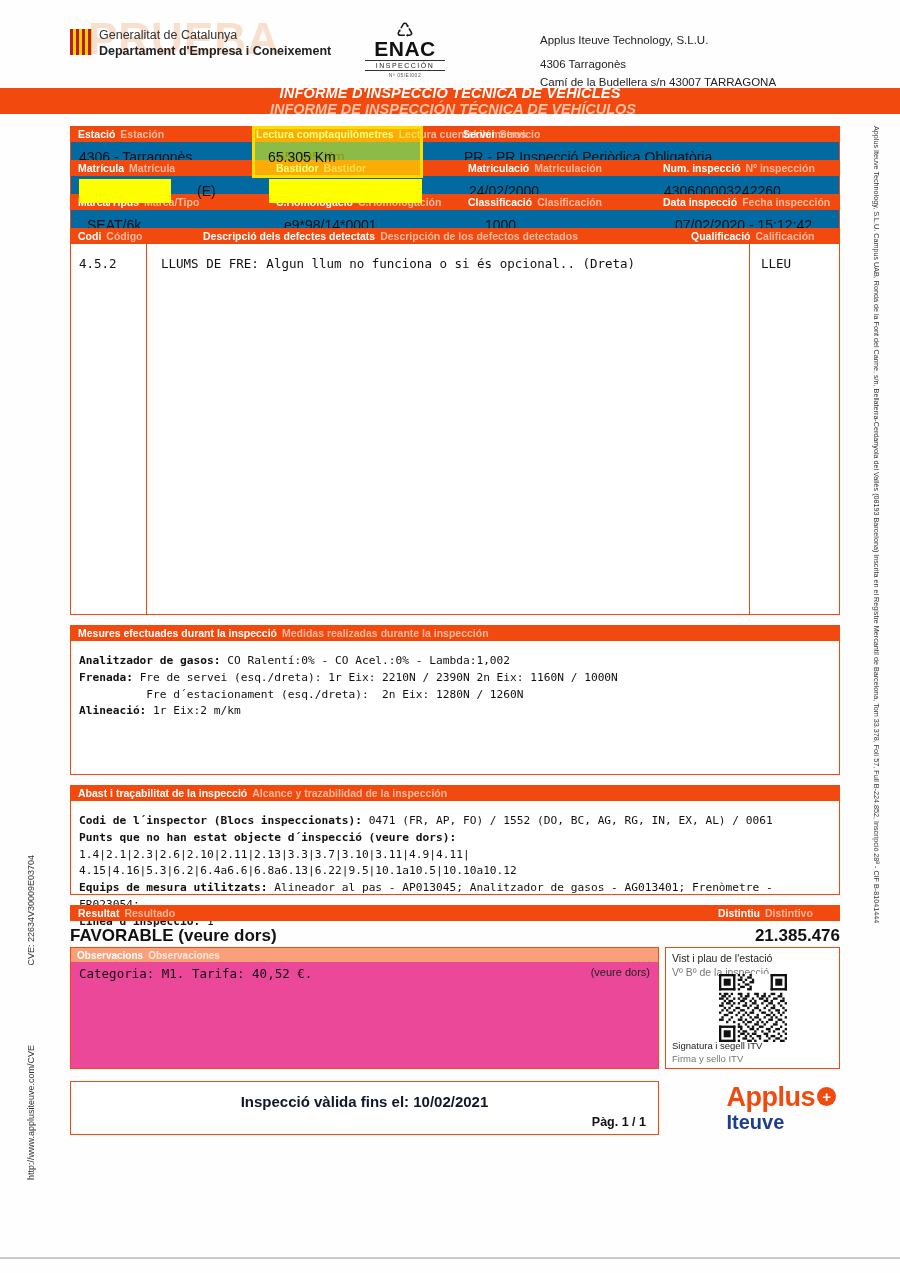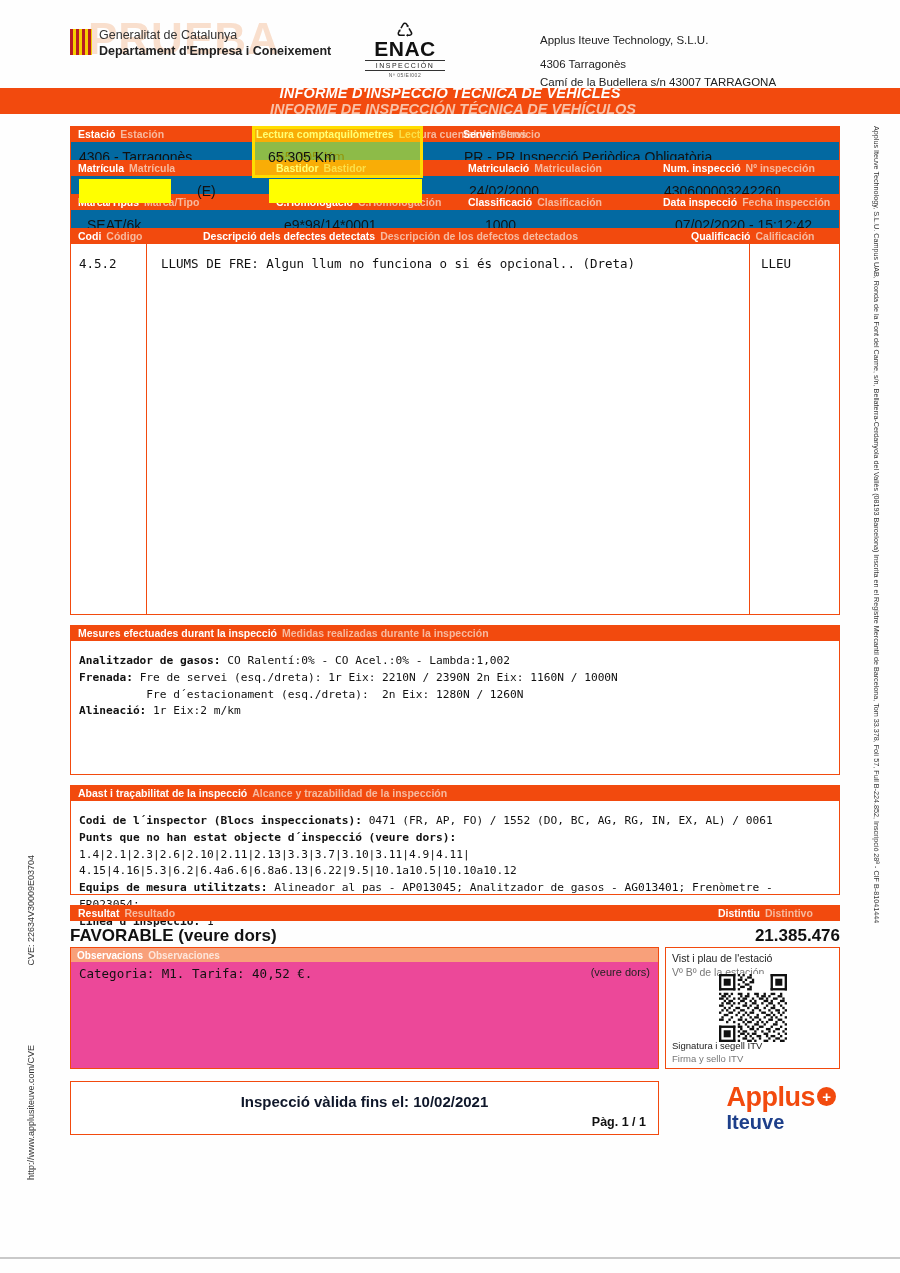--- a/index.html
+++ b/index.html
@@ -468,21 +468,21 @@
           <span class="ca">Observacions</span>
           <span class="es">Observaciones</span>
         </div>
         <div class="obs-veure">(veure dors)</div>
         <div class="obs-text">Categoria: M1. Tarifa: 40,52 €.</div>
       </div>
 
       <div class="stamp-box">
         <div class="stamp-title">
           <span>Vist i plau de l'estació</span><br>
-          <span class="es">Vº Bº de la estación</span>
+          <span class="es">Vº Bº de la inspecció</span>
         </div>
         <svg class="qr" viewBox="0 0 29 29">
           <rect width="29" height="29" fill="#fff"></rect>
           <g fill="#111">
             <rect x="0" y="0" width="7" height="1"></rect>
               <rect x="0" y="6" width="7" height="1"></rect>
             <rect x="0" y="0" width="1" height="7"></rect>
               <rect x="6" y="0" width="1" height="7"></rect>
             <rect x="2" y="2" width="3" height="3"></rect>
             <rect x="22" y="0" width="7" height="1"></rect>

